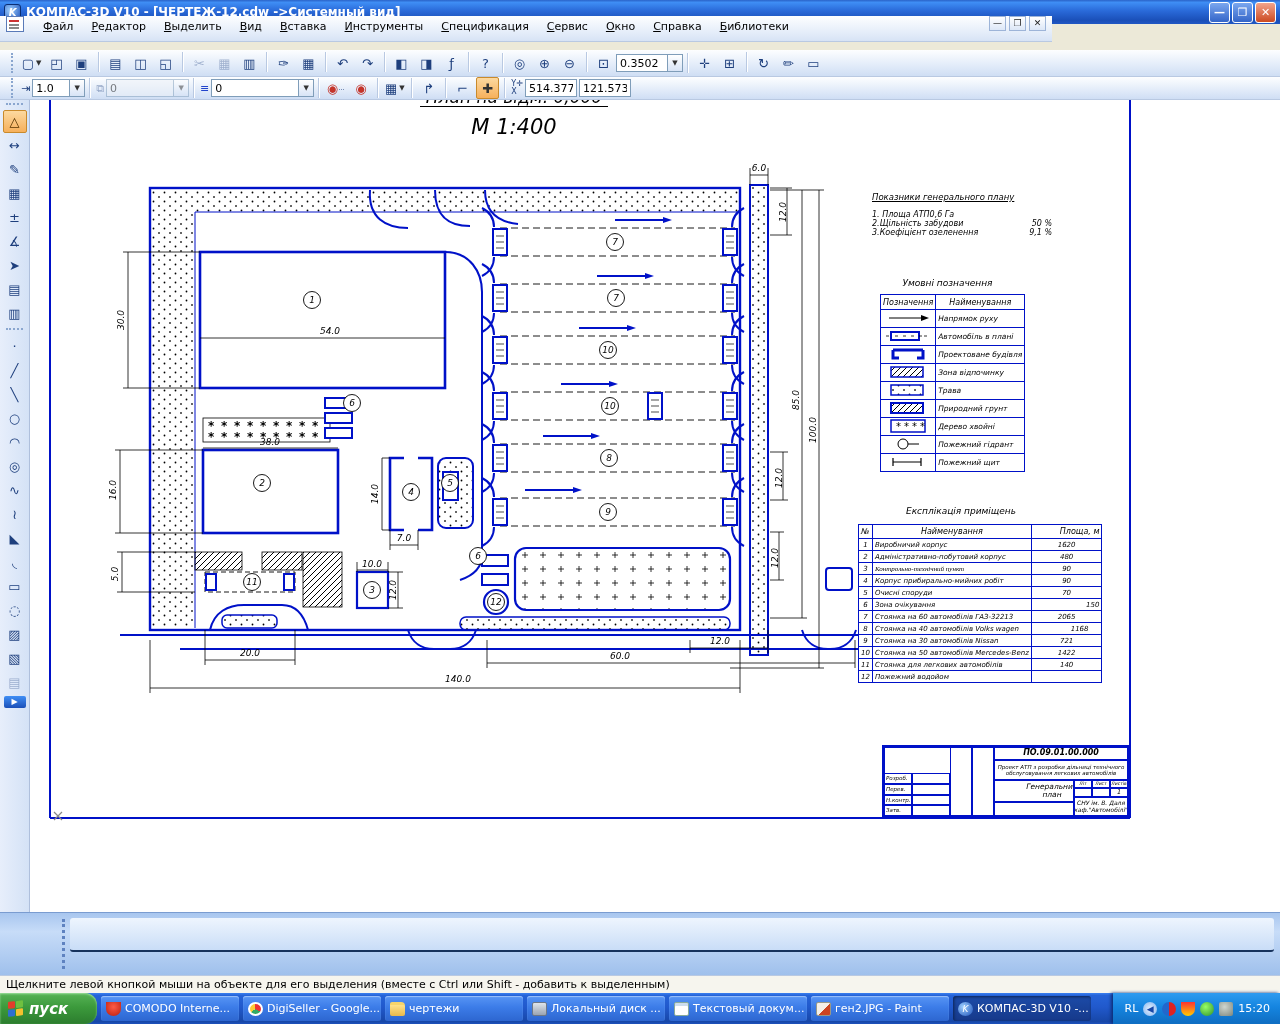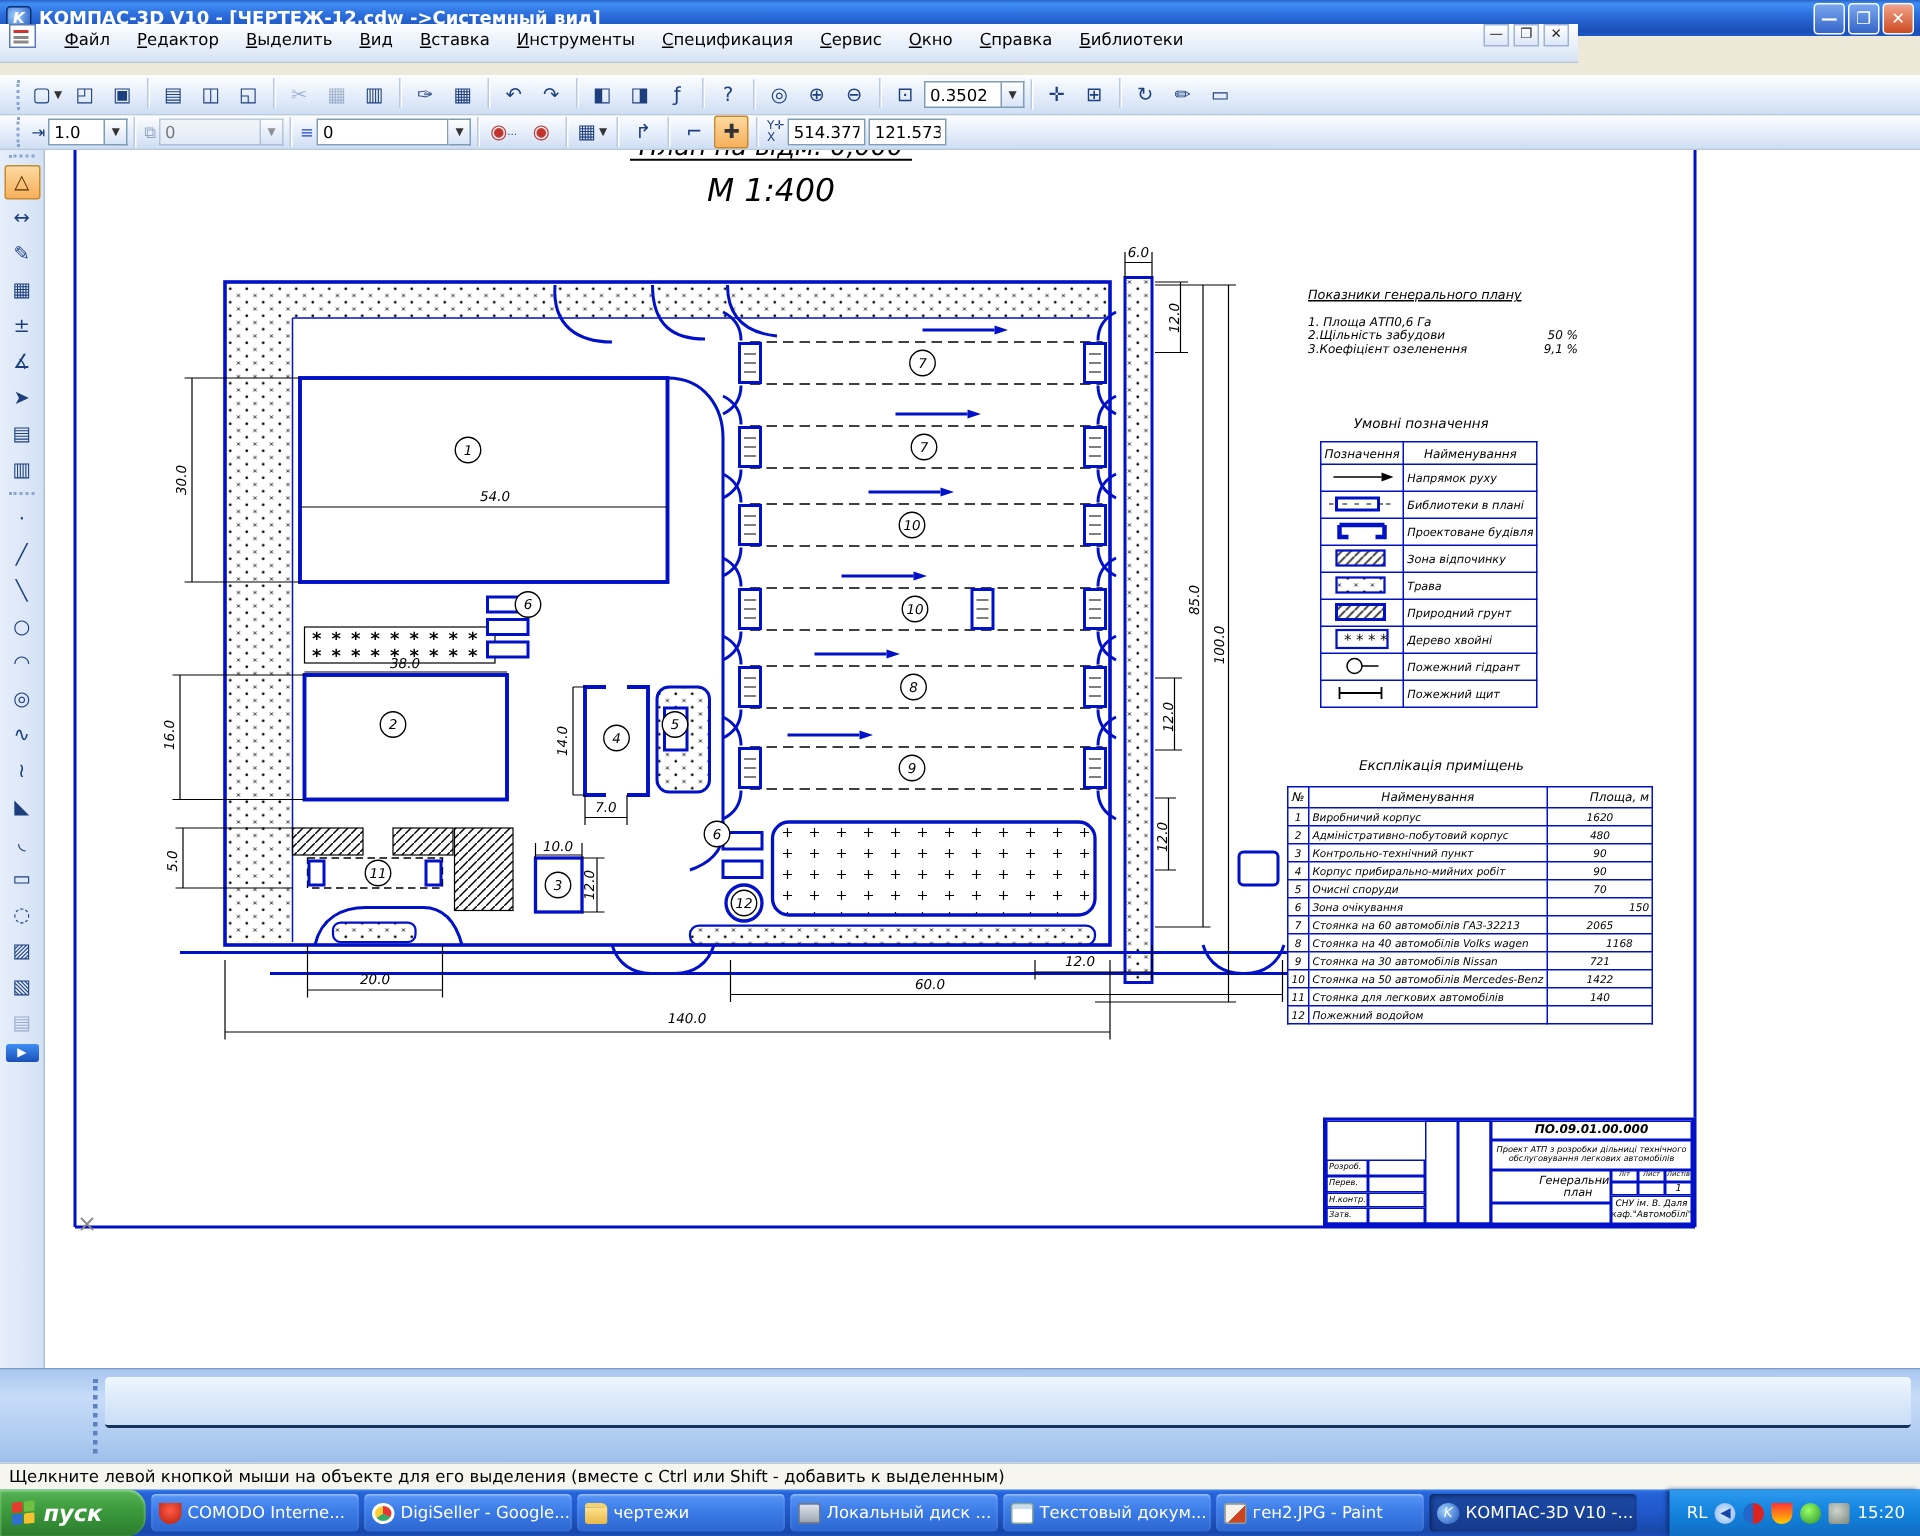--- a/index.html
+++ b/index.html
@@ -533,21 +533,21 @@
               <path d="M4,7 H36" stroke="#000" stroke-width="1"></path>
               <path d="M36,4 L44,7 L36,10 Z" fill="#000"></path>
             </svg></td>
           <td style="font-size: 7.5px;">Напрямок руху</td>
         </tr>
         <tr>
           <td style="width: 52px; height: 18px; text-align: center;"><svg width="46" height="14">
               <rect x="6" y="3" width="28" height="8" fill="none" stroke="#0011c8" stroke-width="2"></rect>
               <path d="M1,7 H6 M34,7 H44 M10,7 h4 m4,0 h4 m4,0 h4" stroke="#000" stroke-width="0.8" stroke-dasharray="3 2"></path>
             </svg></td>
-          <td style="font-size: 7.5px;">Библиотеки в плані</td>
+          <td style="font-size: 7.5px;">Автомобіль в плані</td>
         </tr>
         <tr>
           <td style="width: 52px; height: 18px; text-align: center;"><svg width="46" height="14">
               <path d="M8,3 H38 M8,3 V11 H14 M38,3 V11 H32" stroke="#0011c8" stroke-width="3" fill="none"></path>
             </svg></td>
           <td style="font-size: 7.5px;">Проектоване будівля</td>
         </tr>
         <tr>
           <td style="width: 52px; height: 18px; text-align: center;"><svg width="46" height="14">
               <rect x="6" y="2" width="32" height="10" fill="url(#hatch)" stroke="#0011c8" stroke-width="1.5"></rect>
@@ -605,21 +605,21 @@
           <td style="height: 12px; font-size: 7px;">Виробничий корпус</td>
           <td style="height: 12px; font-size: 7px; text-align: center;">1620</td>
         </tr>
         <tr>
           <td style="height: 12px; font-size: 7px; text-align: center;">2</td>
           <td style="height: 12px; font-size: 7px;">Адміністративно-побутовий корпус</td>
           <td style="height: 12px; font-size: 7px; text-align: center;">480</td>
         </tr>
         <tr>
           <td style="height: 12px; font-size: 7px; text-align: center;">3</td>
-          <td style="height: 12px; font-size: 7px;">Контрольно-технічний пункт</td>
+          <td style="height: 12px; font-size: 7px; font-family: Liberation Serif, serif;">Контрольно-технічний пункт</td>
           <td style="height: 12px; font-size: 7px; text-align: center;">90</td>
         </tr>
         <tr>
           <td style="height: 12px; font-size: 7px; text-align: center;">4</td>
           <td style="height: 12px; font-size: 7px;">Корпус прибирально-мийних робіт</td>
           <td style="height: 12px; font-size: 7px; text-align: center;">90</td>
         </tr>
         <tr>
           <td style="height: 12px; font-size: 7px; text-align: center;">5</td>
           <td style="height: 12px; font-size: 7px;">Очисні споруди</td>

